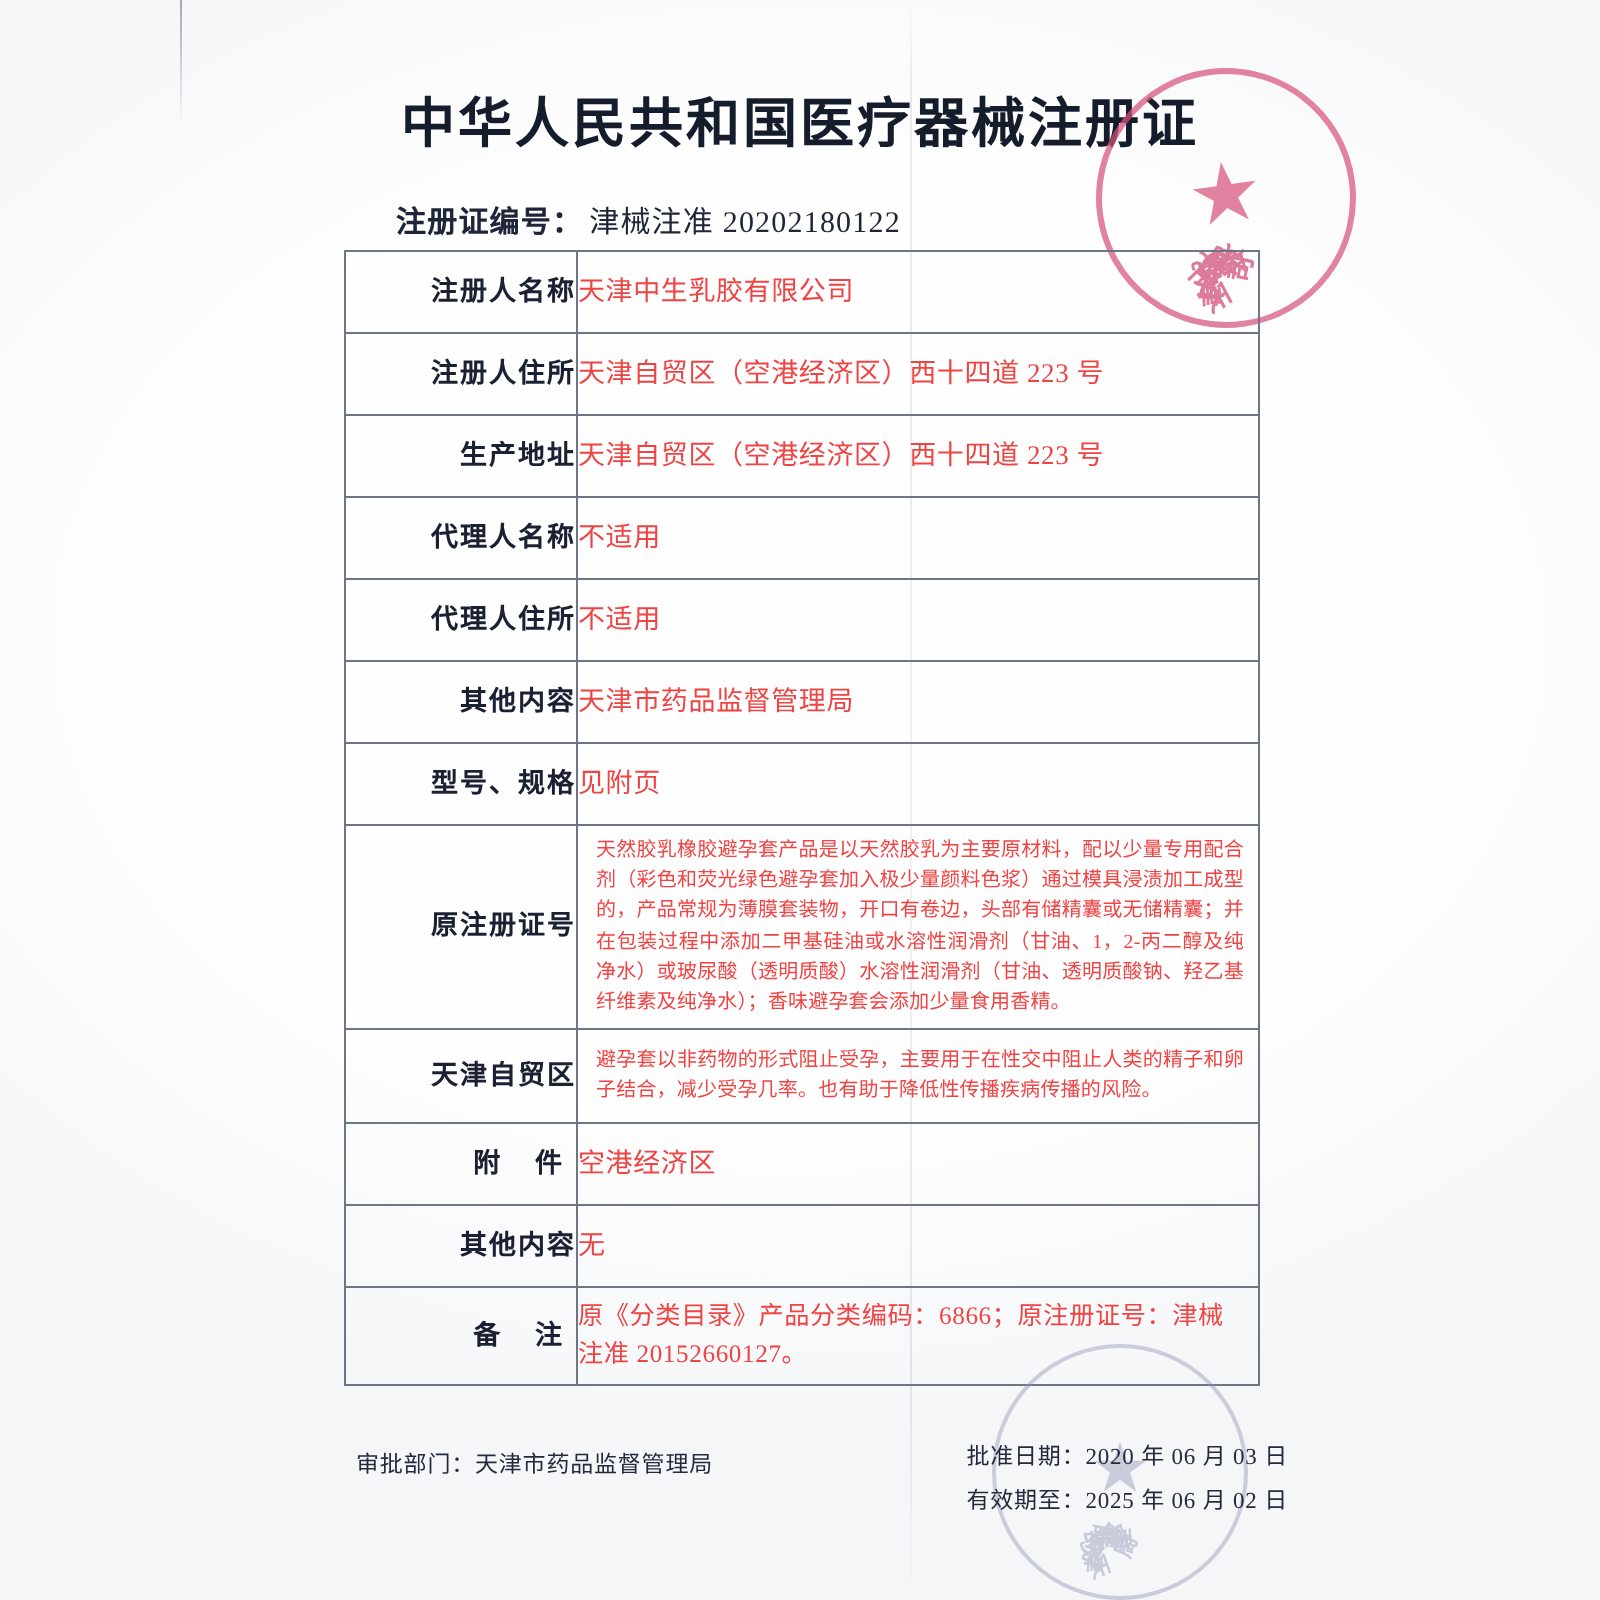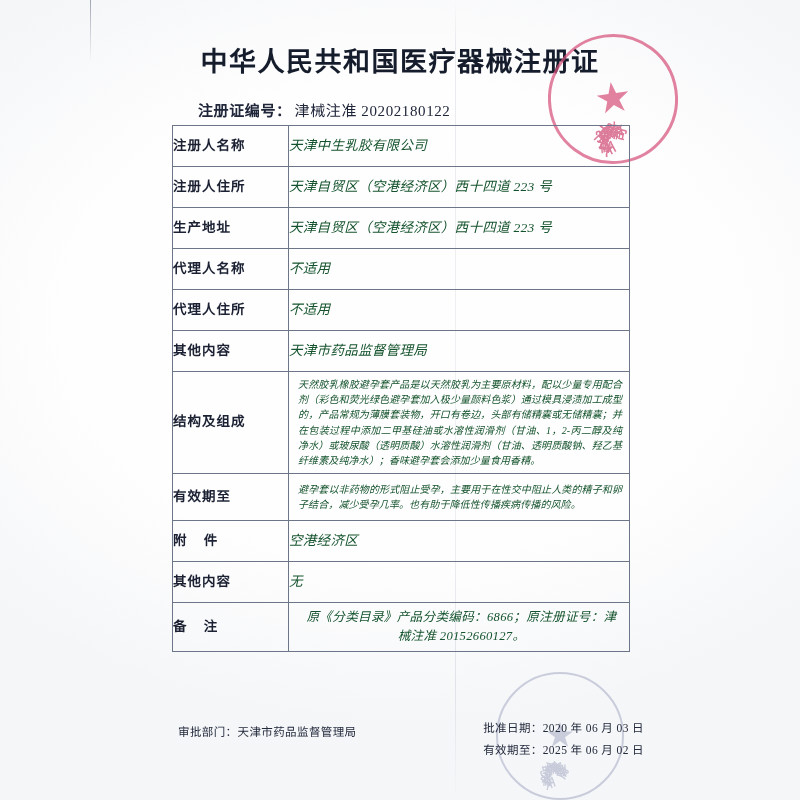--- a/index.html
+++ b/index.html
@@ -87,48 +87,46 @@
     table-layout: fixed;
   }
   .cert-table td {
     border: 1px solid #6d7689;
     vertical-align: middle;
     padding: 0;
     background: transparent;
   }
   .lbl-cell {
     width: 115px;
-    text-align: left;
+    text-align: right;
     font-size: 13.5px;
     font-weight: 600;
     letter-spacing: 1px;
     color: #1b2133;
     padding: 6px 2px;
     line-height: 1.35;
   }
   .val-cell {
     font-size: 13.5px;
-    color: #14532d;
+    color: #ef4444;
     padding: 6px 5px 6px 9px;
     line-height: 1.35;
     letter-spacing: 0.3px;
-    font-style: italic;
   }
   .val-cell.block-text {
     font-size: 10px;
     line-height: 1.52;
     text-align: justify;
     padding: 5px 7px 5px 9px;
     letter-spacing: 0.1px;
   }
   .val-cell.two-line {
     font-size: 12.6px;
     line-height: 1.5;
-    padding: 5px 7px 5px 12px;
-    text-align: center;
+    padding: 5px 7px 5px 0;
   }
   .r-tall { height: 46px; }
   .r-mid  { height: 40px; }
   .lbl-spread {
     letter-spacing: 7px;
     padding-left: 7px;
   }
 
   
   .footer-zone {
@@ -278,25 +276,29 @@
         </tr>
         <tr>
           <td class="lbl-cell r-mid">代理人住所</td>
           <td class="val-cell">不适用</td>
         </tr>
         <tr>
           <td class="lbl-cell r-mid">其他内容</td>
           <td class="val-cell">天津市药品监督管理局</td>
         </tr>
         <tr>
-          <td class="lbl-cell r-tall">结构及组成</td>
+          <td class="lbl-cell r-mid">型号、规格</td>
+          <td class="val-cell">见附页</td>
+        </tr>
+        <tr>
+          <td class="lbl-cell r-tall">原注册证号</td>
           <td class="val-cell block-text">天然胶乳橡胶避孕套产品是以天然胶乳为主要原材料，配以少量专用配合剂（彩色和荧光绿色避孕套加入极少量颜料色浆）通过模具浸渍加工成型的，产品常规为薄膜套装物，开口有卷边，头部有储精囊或无储精囊；并在包装过程中添加二甲基硅油或水溶性润滑剂（甘油、1，2-丙二醇及纯净水）或玻尿酸（透明质酸）水溶性润滑剂（甘油、透明质酸钠、羟乙基纤维素及纯净水）；香味避孕套会添加少量食用香精。</td>
         </tr>
         <tr>
-          <td class="lbl-cell r-tall">有效期至</td>
+          <td class="lbl-cell r-tall">天津自贸区</td>
           <td class="val-cell block-text">避孕套以非药物的形式阻止受孕，主要用于在性交中阻止人类的精子和卵子结合，减少受孕几率。也有助于降低性传播疾病传播的风险。</td>
         </tr>
         <tr>
           <td class="lbl-cell r-mid lbl-spread">附  件</td>
           <td class="val-cell">空港经济区</td>
         </tr>
         <tr>
           <td class="lbl-cell r-mid">其他内容</td>
           <td class="val-cell">无</td>
         </tr>

